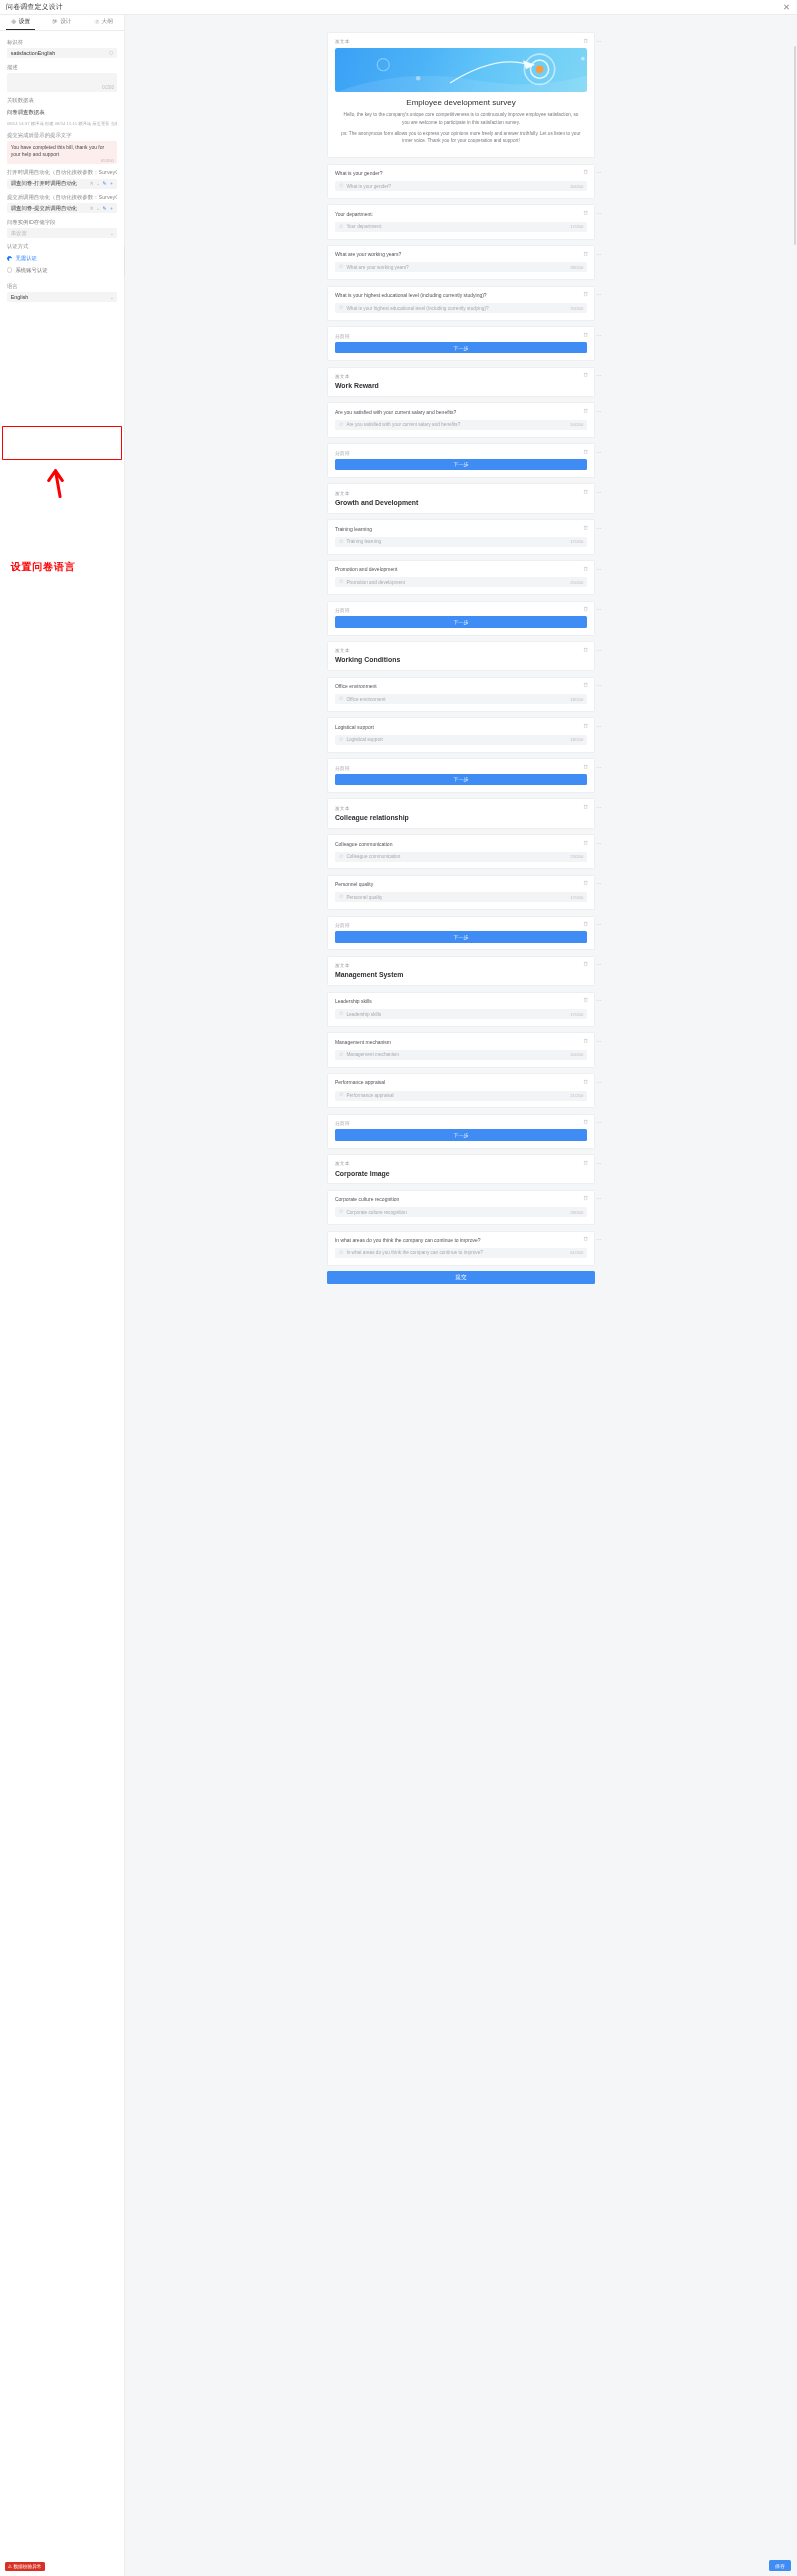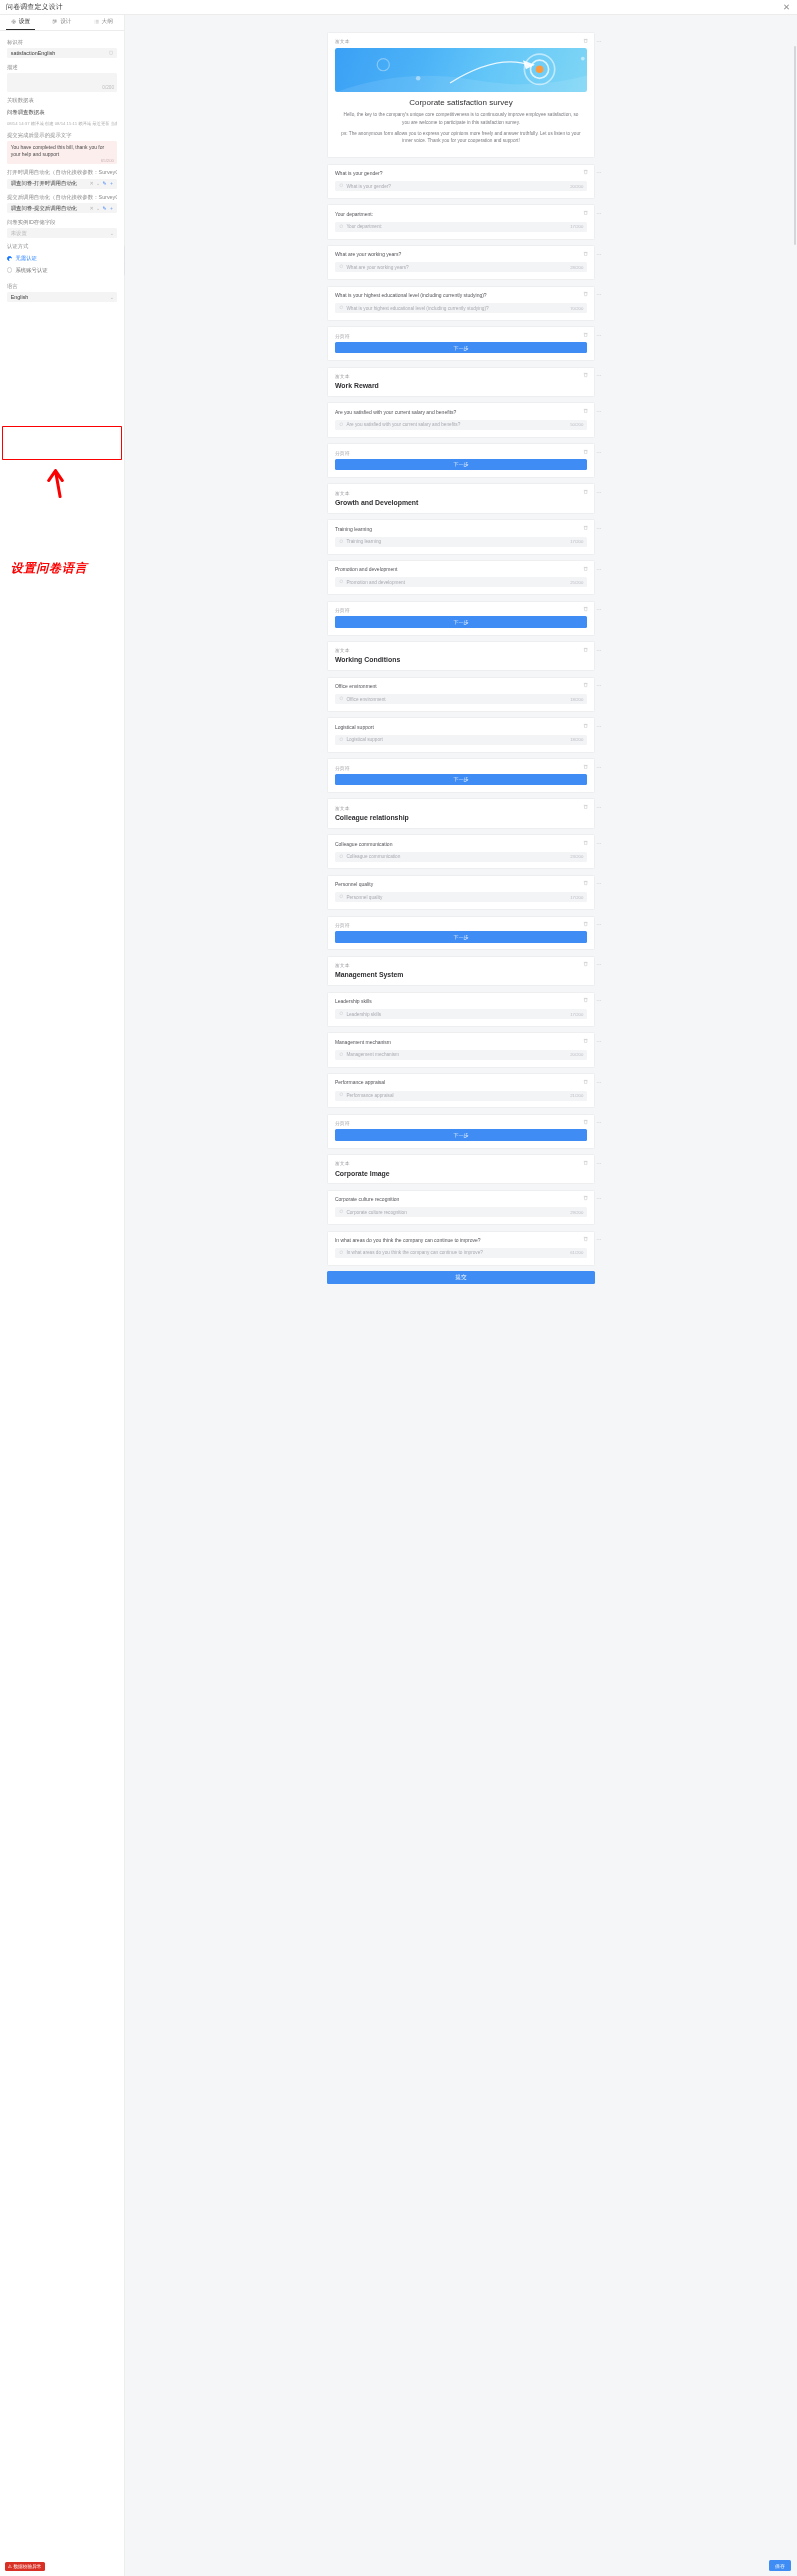--- a/index.html
+++ b/index.html
@@ -139,23 +139,22 @@
     position: absolute;
     left: 2.3px; top: 411px;
     width: 120px; height: 34px;
     border: 1.5px solid #fb0000;
     border-radius: 0.8px;
     pointer-events: none;
   }
   .annot-arrow { position: absolute; left: 40px; top: 445px; width: 31px; height: 38px; }
   .annot-text {
     position: absolute; left: 10.7px; top: 545px;
-    font-size: 12px; color: #fb0000; font-weight: bold; letter-spacing: 0.8px;
+    font-size: 10px; color: #fb0000; font-weight: bold; letter-spacing: 0.8px;
     white-space: nowrap;
-    font-style: italic;
   }
 
   
   .bottom-tag {
     position: absolute; left: 4.6px; bottom: 4.6px;
     background: #d93025; color: #fff;
     font-size: 4.7px; padding: 1.5px 3.1px; border-radius: 1.5px;
     display: flex; align-items: center; gap: 1.5px;
     white-space: nowrap;
   }
@@ -418,21 +417,21 @@
             <circle cx="268" cy="28" r="12" fill="none" stroke="#ffffff" stroke-opacity=".75" stroke-width="2.2"></circle>
             <circle cx="268" cy="28" r="5" fill="#ff9a3c"></circle>
             <path d="M150 46 Q215 6 258 24" stroke="#ffffff" stroke-opacity=".85" stroke-width="1.6" fill="none"></path>
             <path d="M246 16 L262 22 L250 28 Z" fill="#ffffff" fill-opacity=".9"></path>
             <circle cx="62" cy="22" r="8" fill="none" stroke="#ffffff" stroke-opacity=".35" stroke-width="1.6"></circle>
             <circle cx="108" cy="40" r="3" fill="#ffffff" fill-opacity=".45"></circle>
             <circle cx="325" cy="14" r="2.5" fill="#ffffff" fill-opacity=".5"></circle>
             <path d="M0 58 Q90 26 180 42 T350 30 L350 58 Z" fill="#ffffff" fill-opacity=".10"></path>
           </svg>
         </div>
-        <div class="hero-title">Corporate satisfaction survey</div>
+        <div class="hero-title">Employee development survey</div>
         <div class="hero-desc">
           <p>Hello, the key to the company's unique core competitiveness is to continuously improve employee satisfaction, so you are welcome to participate in this satisfaction survey.</p>
           <p>ps: The anonymous form allows you to express your opinions more freely and answer truthfully. Let us listen to your inner voice. Thank you for your cooperation and support!</p>
         </div>
       </div>
 
       <div id="blocks">
           <div class="card">
             <div class="card-tools">
               <span>

